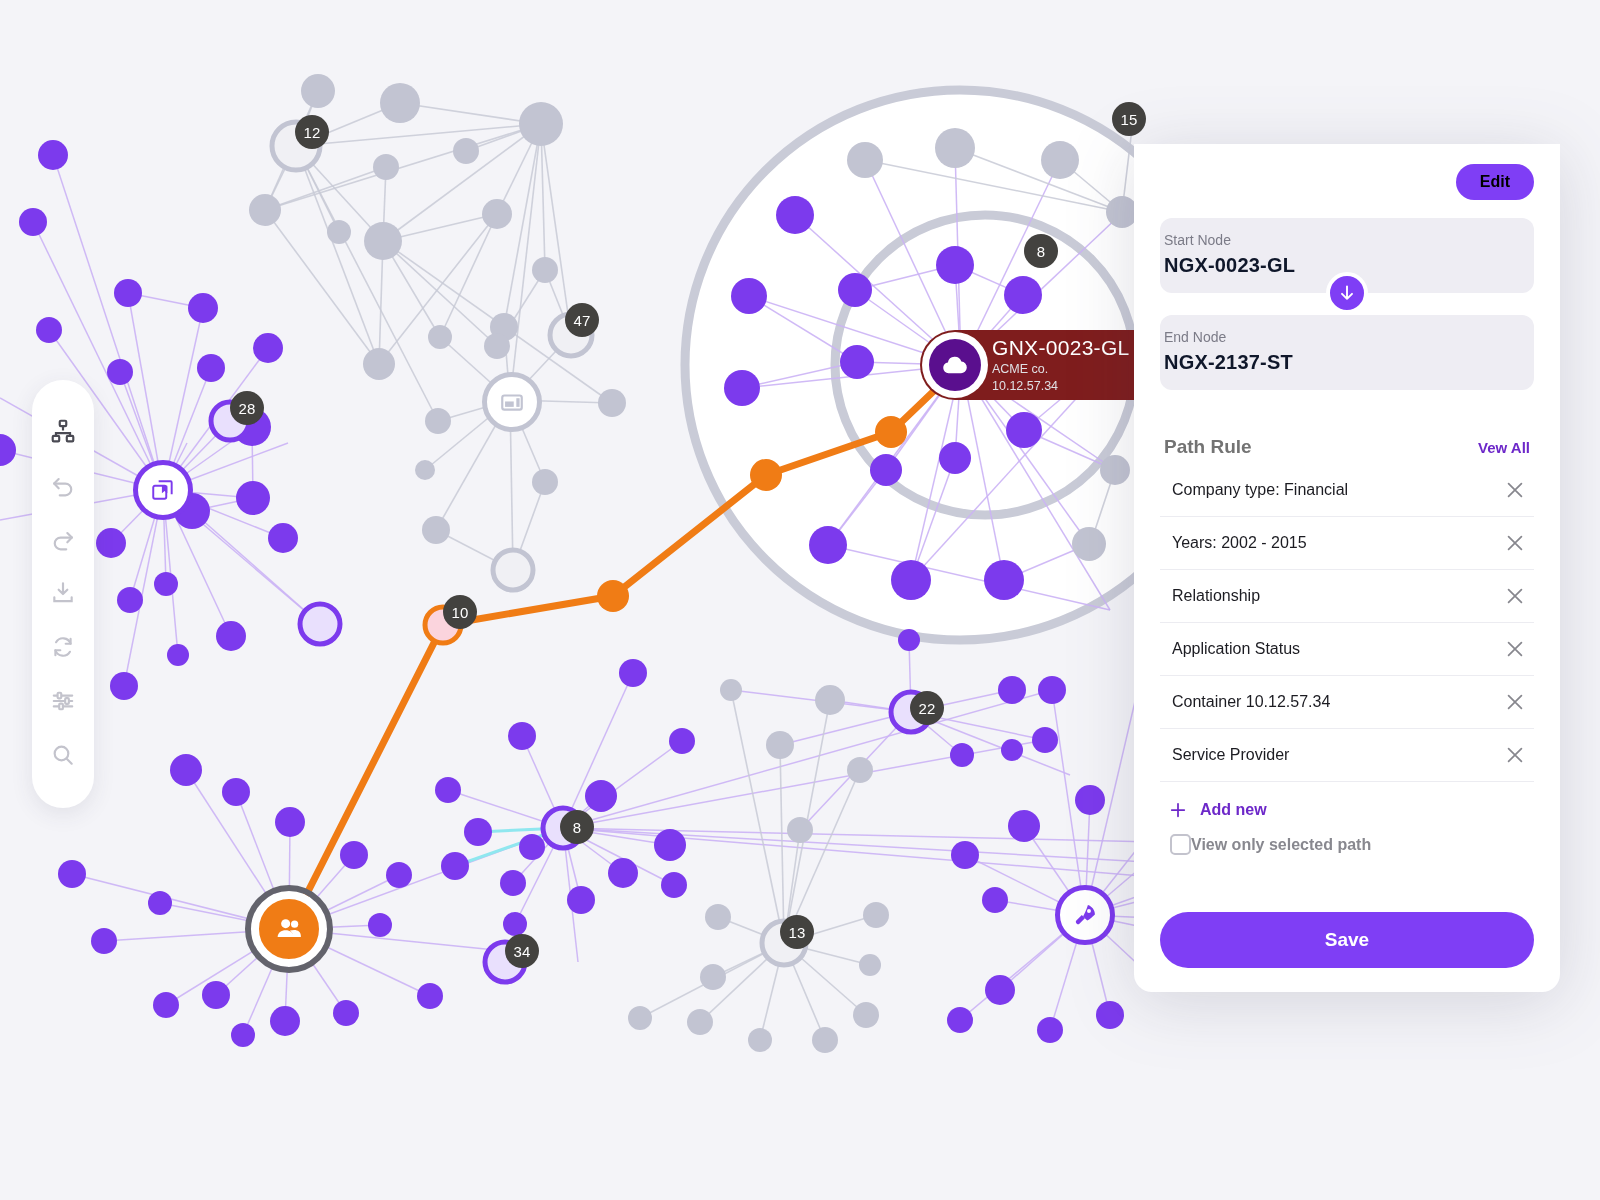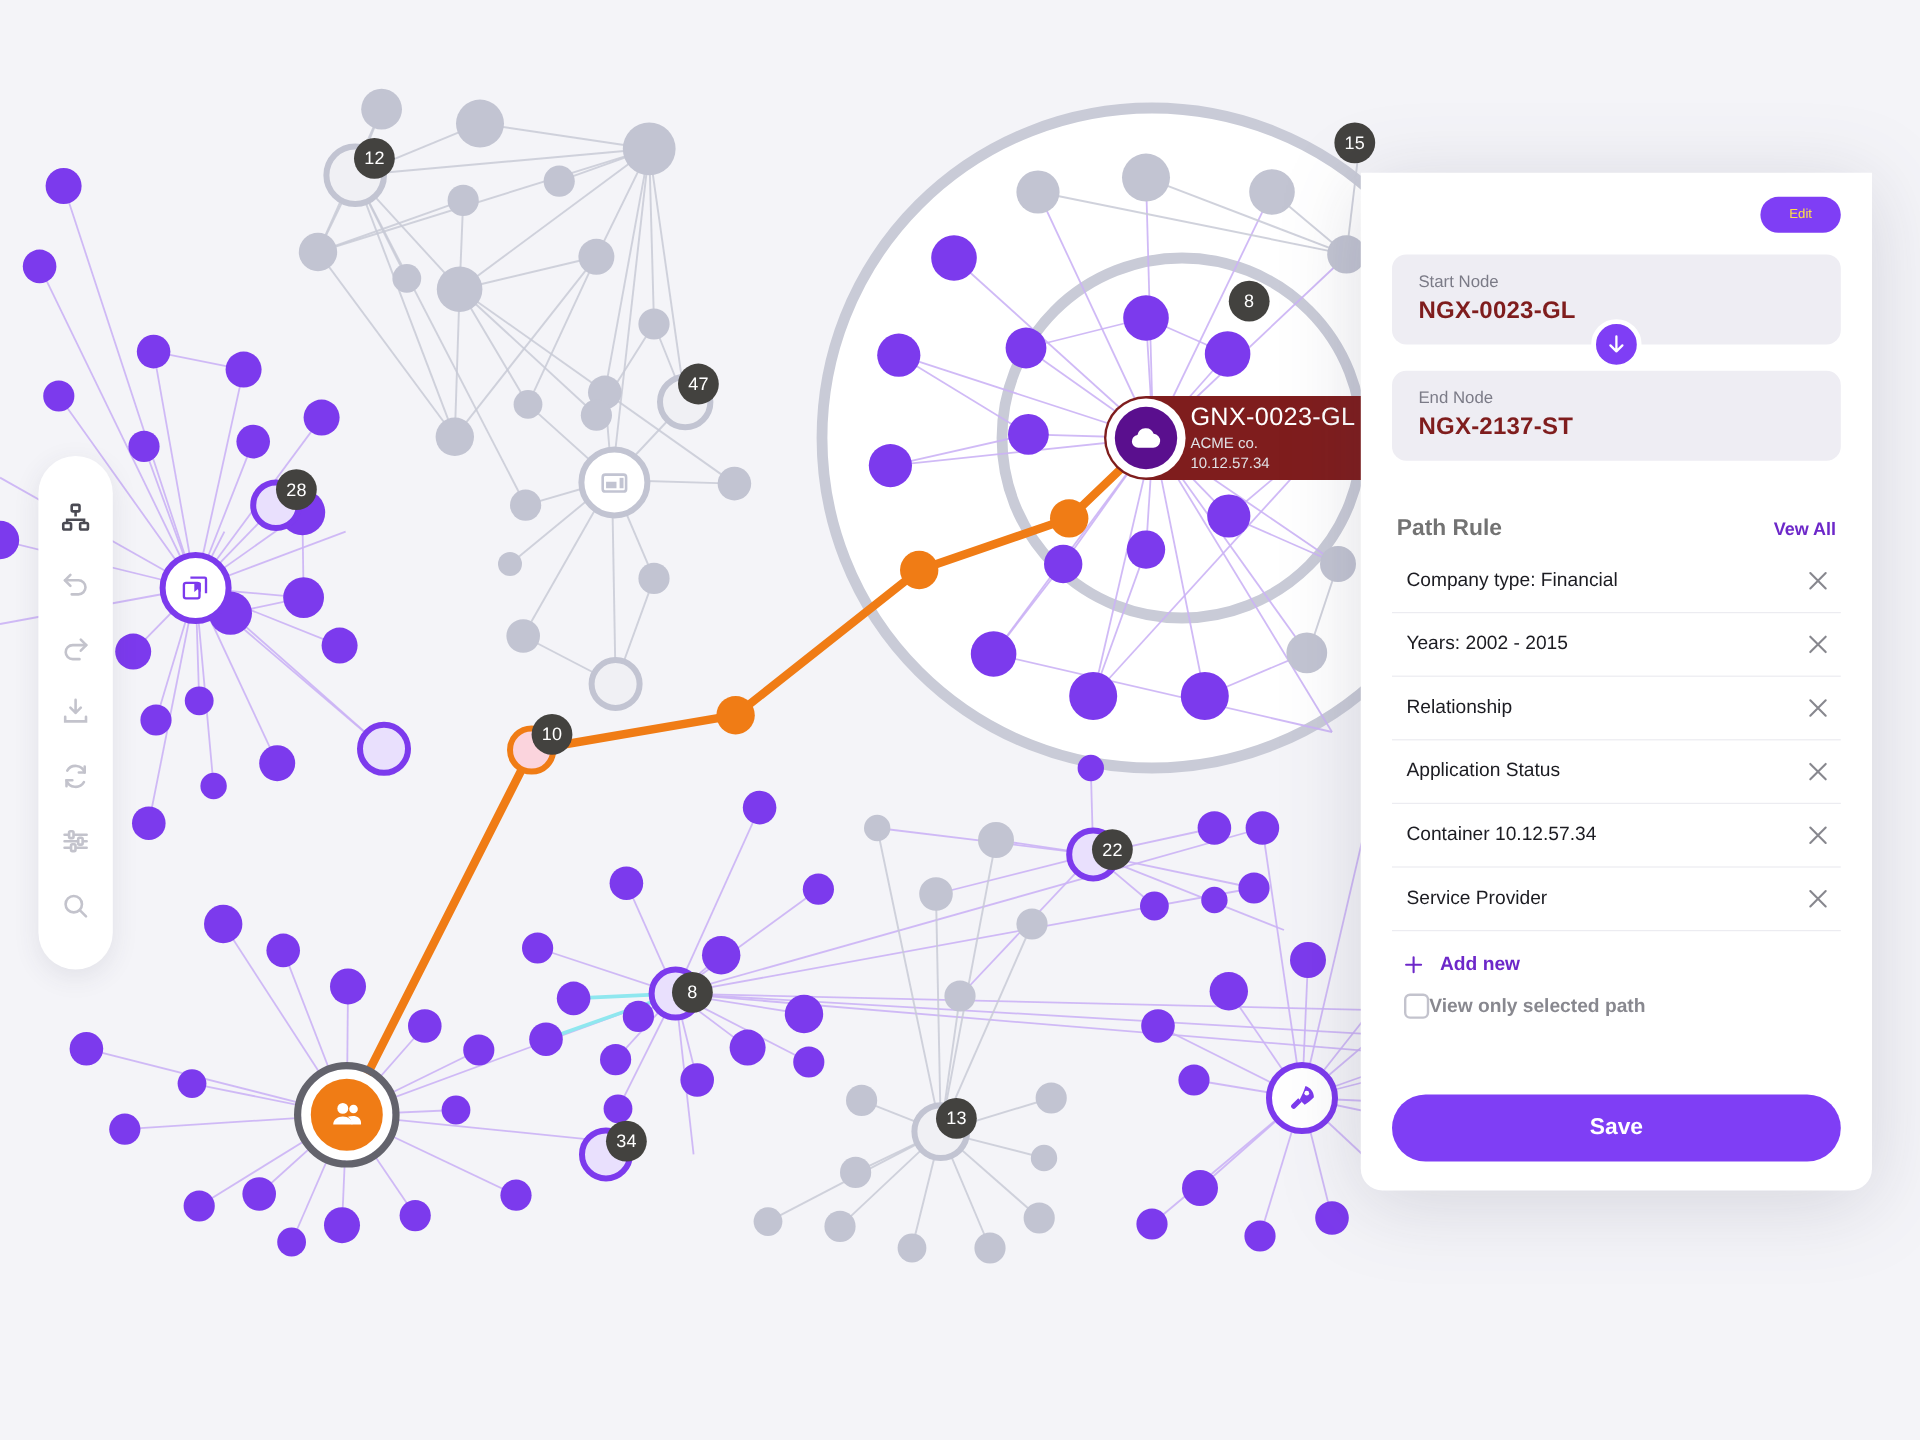--- a/index.html
+++ b/index.html
@@ -112,36 +112,36 @@
     background: #fff;
     border-radius: 0 0 18px 18px;
     padding: 20px 26px 0 26px;
     display: flex; flex-direction: column;
     position: relative;
   }
 
   #edit-row { display: flex; justify-content: flex-end; margin-bottom: 18px; }
   #edit-button {
     background: #7f3ef5;
-    color: #fde047;
+    color: #000000;
     border: none;
     border-radius: 18px;
     padding: 9px 24px;
-    font-size: 11px; font-weight: 400;
+    font-size: 16px; font-weight: 700;
     font-family: inherit;
     cursor: pointer;
   }
 
   .node-field {
     background: #eeedf3;
     border-radius: 12px;
-    padding: 14px 22px 16px 22px;
+    padding: 14px 22px 16px 4px;
   }
   .node-field .lbl { font-size: 14px; color: #7b7b87; margin-bottom: 6px; }
-  .node-field .val { font-size: 20px; font-weight: 700; color: #7f1d1d; letter-spacing: .2px; }
+  .node-field .val { font-size: 20px; font-weight: 700; color: #0f172a; letter-spacing: .2px; }
 
   #swap-wrap { position: relative; height: 0; }
   #swap-button {
     position: absolute;
     left: 50%; transform: translateX(-50%);
     top: -21px;
     width: 42px; height: 42px; border-radius: 50%;
     background: #7f3ef5;
     border: 4px solid #fff;
     display: flex; align-items: center; justify-content: center;

